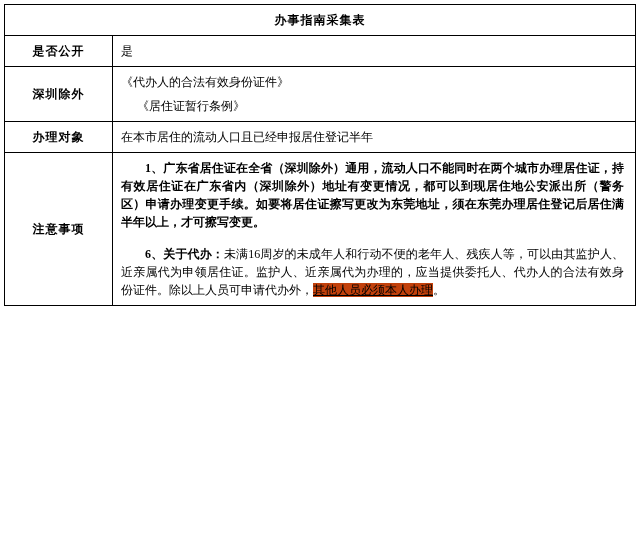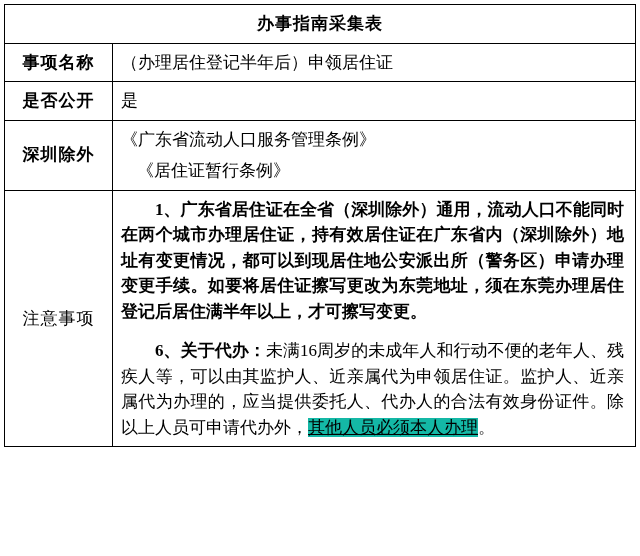--- a/index.html
+++ b/index.html
@@ -23,21 +23,21 @@
   table.form {
     border-collapse: collapse;
     width: 632px;
     margin: 4px 4px 0 4px;
     table-layout: fixed;
   }
   table.form td {
     border: 1px solid #000000;
     vertical-align: middle;
     padding: 6px 8px;
-    font-size: 17px;
+    font-size: 12px;
     line-height: 1.5;
   }
   .title-cell {
     text-align: center;
     font-weight: bold;
     font-size: 14px;
     padding: 8px 0;
     letter-spacing: 1px;
   }
   .label-cell {
@@ -68,56 +68,56 @@
     margin: 0 3px 14px 0;
     text-indent: 2em;
   }
   .notice-cell p:last-child {
     margin-bottom: 0;
   }
   .bold-run {
     font-weight: bold;
   }
   .hl {
-    background: #14b8a6;
+    background: #c2410c;
     text-decoration: underline;
   }
   .label-vertical {
-    font-weight: normal;
+    font-weight: bold;
     text-align: center;
     letter-spacing: 1px;
   }
 </style>
 </head>
 <body>
 
 <div class="doc">
   <table class="form">
     <colgroup>
       <col style="width:108px">
       <col>
     </colgroup>
     <tbody>
       <tr>
         <td class="title-cell" colspan="2">办事指南采集表</td>
       </tr>
       <tr>
-        <td class="label-cell">事项名称</td>
-        <td class="value-cell">（办理居住登记半年后）申领居住证</td>
-      </tr>
-      <tr>
         <td class="label-cell">是否公开</td>
         <td class="value-cell">是</td>
       </tr>
       <tr>
         <td class="label-cell">深圳除外</td>
         <td class="value-cell basis">
-          <p>《广东省流动人口服务管理条例》</p>
+          <p>《代办人的合法有效身份证件》</p>
           <p>《居住证暂行条例》</p>
         </td>
+      </tr>
+      <tr>
+        <td class="label-cell">办理对象</td>
+        <td class="value-cell">在本市居住的流动人口且已经申报居住登记半年</td>
       </tr>
       <tr>
         <td class="label-cell label-vertical">注意事项</td>
         <td class="notice-cell">
           <p class="bold-run">1、广东省居住证在全省（深圳除外）通用，流动人口不能同时在两个城市办理居住证，持有效居住证在广东省内（深圳除外）地址有变更情况，都可以到现居住地公安派出所（警务区）申请办理变更手续。如要将居住证擦写更改为东莞地址，须在东莞办理居住登记后居住满半年以上，才可擦写变更。</p>
           <p><span class="bold-run">6、关于代办：</span><span>未满16周岁的未成年人和行动不便的老年人、残疾人等，可以由其监护人、近亲属代为申领居住证。监护人、近亲属代为办理的，应当提供委托人、代办人的合法有效身份证件。除以上人员可申请代办外，</span><span class="hl">其他人员必须本人办理</span><span>。</span></p>
         </td>
       </tr>
     </tbody>
   </table>

